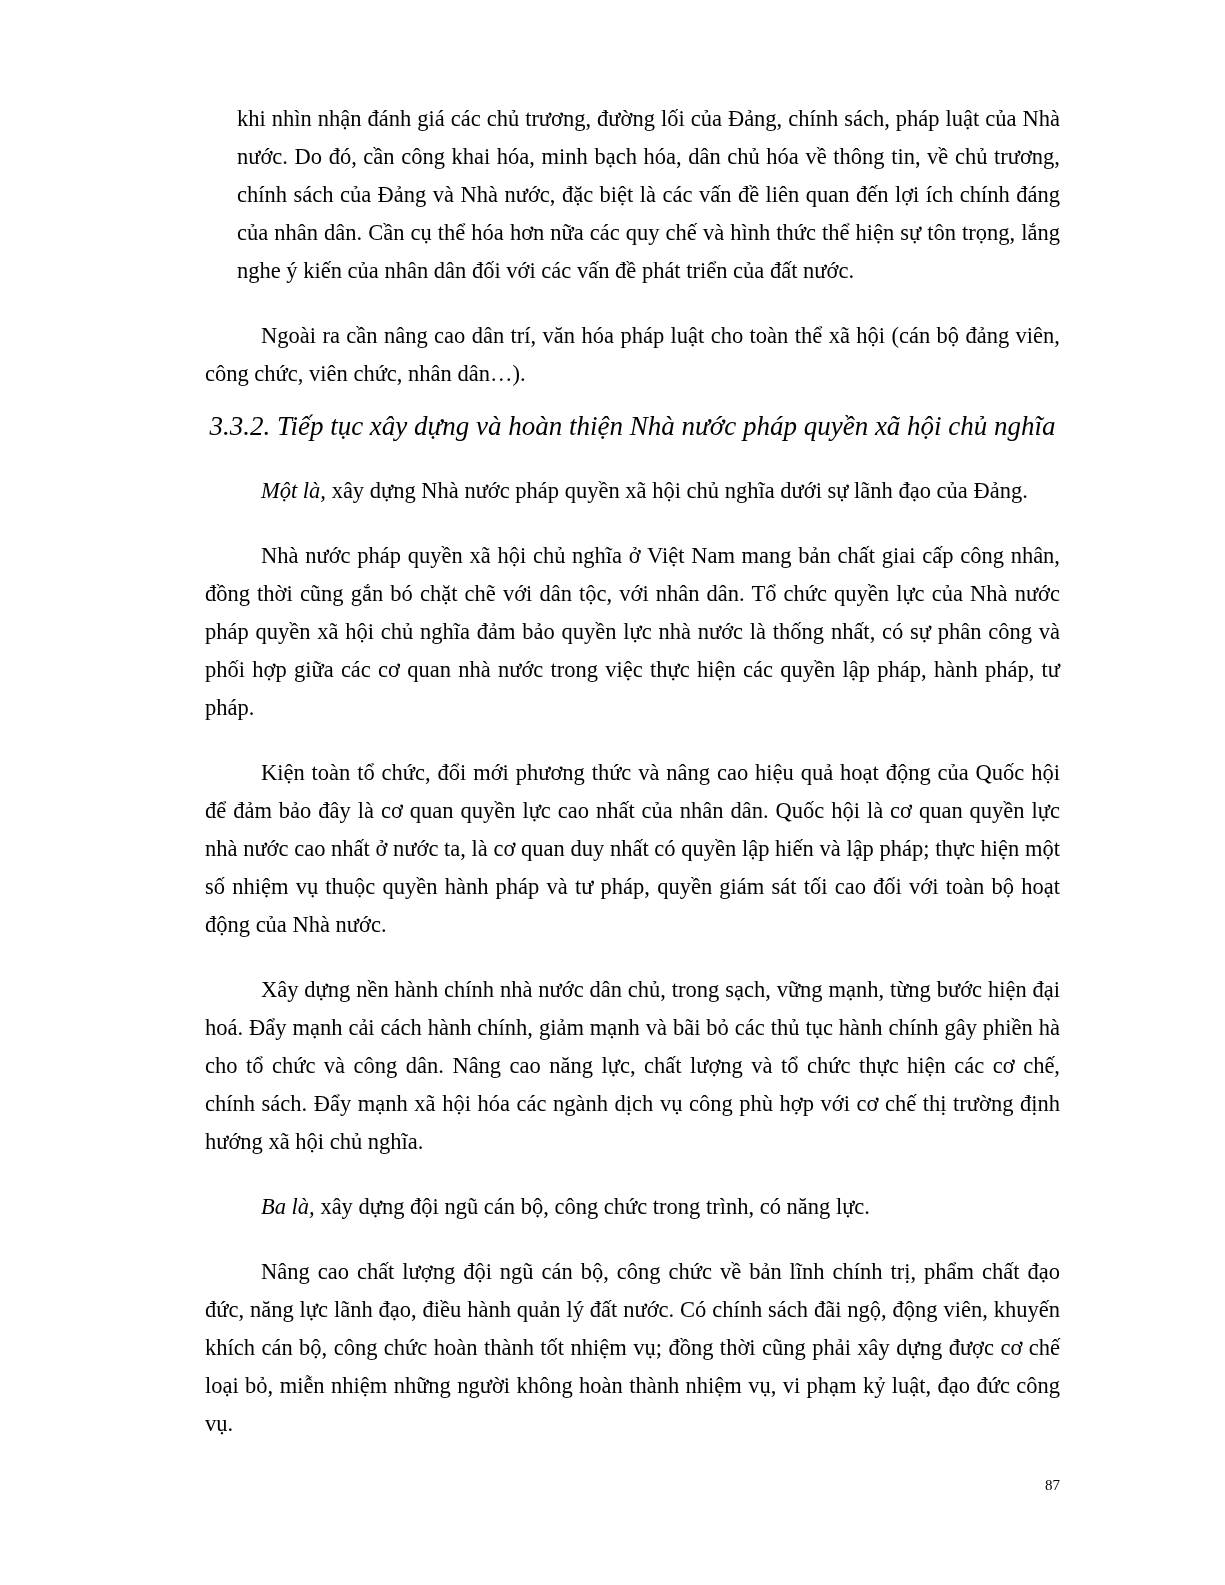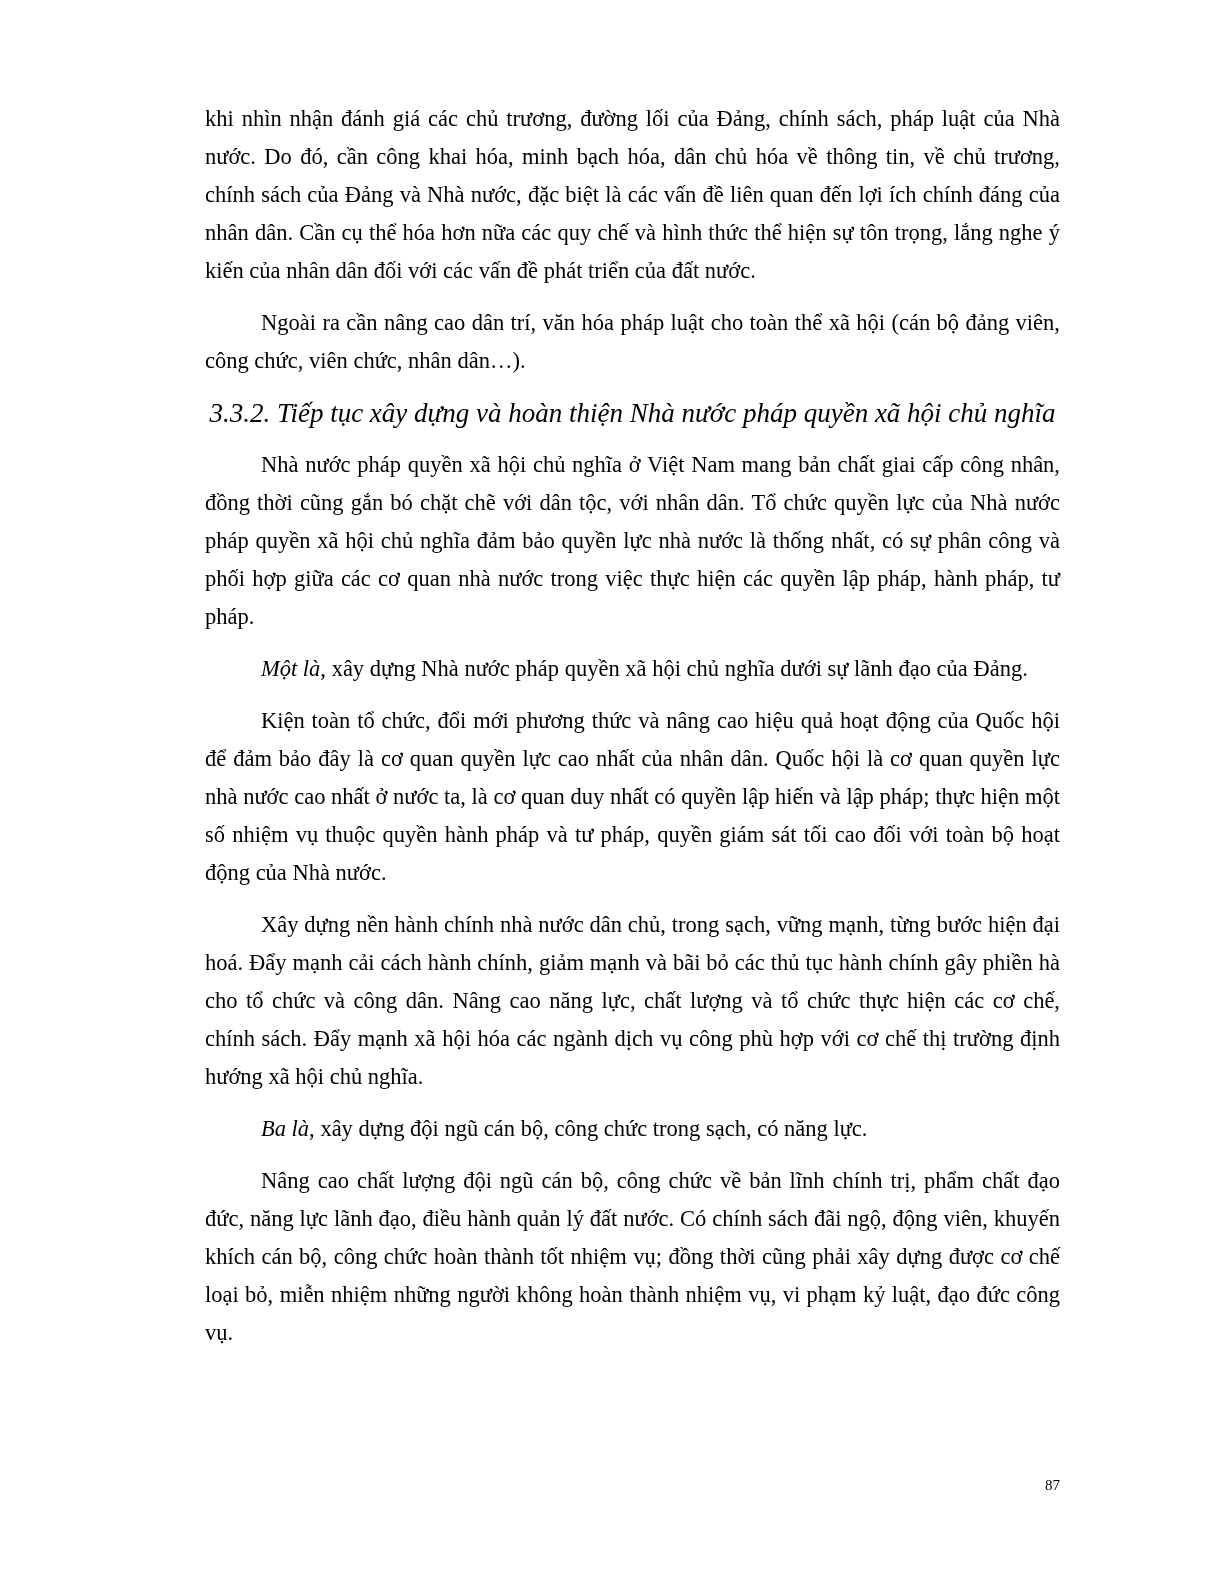--- a/index.html
+++ b/index.html
@@ -27,23 +27,24 @@
   p.body-text {
     margin: 0 0 0 0;
     font-size: 22.5px;
     line-height: 38px;
     text-align: justify;
     text-indent: 56px;
     hyphens: none;
   }
   p.body-text.no-indent {
     text-indent: 0;
+    margin-left: 32px;
   }
   p.spaced {
-    margin-top: 14px;
+    margin-top: 27px;
   }
   h3.section-heading {
     margin: 14px 0 8px 0;
     font-size: 27px;
     line-height: 38px;
     font-weight: normal;
     font-style: italic;
     text-align: center;
     text-indent: 0;
   }
@@ -70,33 +71,33 @@
 
     <p class="body-text no-indent">khi nhìn nhận đánh giá các chủ trương, đường lối của Đảng, chính sách, pháp luật của Nhà nước. Do đó, cần công khai hóa, minh bạch hóa, dân chủ hóa về thông tin, về chủ trương, chính sách của Đảng và Nhà nước, đặc biệt là các vấn đề liên quan đến lợi ích chính đáng của nhân dân. Cần cụ thể hóa hơn nữa các quy chế và hình thức thể hiện sự tôn trọng, lắng nghe ý kiến của nhân dân đối với các vấn đề phát triển của đất nước.</p>
 
     <p class="body-text spaced">Ngoài ra cần nâng cao dân trí, văn hóa pháp luật cho toàn thể xã hội (cán bộ đảng viên, công chức, viên chức, nhân dân…).</p>
 
     <h3 class="section-heading">
       <span class="num">3.3.2.</span>
       <span>Tiếp tục xây dựng và hoàn thiện Nhà nước pháp quyền xã hội chủ nghĩa</span>
     </h3>
 
-    <p class="body-text spaced">Nhà nước pháp quyền xã hội chủ nghĩa ở Việt Nam mang bản chất giai cấp công nhân, đồng thời cũng gắn bó chặt chẽ với dân tộc, với nhân dân. Tổ chức quyền lực của Nhà nước pháp quyền xã hội chủ nghĩa đảm bảo quyền lực nhà nước là thống nhất, có sự phân công và phối hợp giữa các cơ quan nhà nước trong việc thực hiện các quyền lập pháp, hành pháp, tư pháp.</p>
-
     <p class="body-text spaced">
       <span class="lead-italic">Một là,</span><span> xây dựng Nhà nước pháp quyền xã hội chủ nghĩa dưới sự lãnh đạo của Đảng.</span>
     </p>
+
+    <p class="body-text spaced">Nhà nước pháp quyền xã hội chủ nghĩa ở Việt Nam mang bản chất giai cấp công nhân, đồng thời cũng gắn bó chặt chẽ với dân tộc, với nhân dân. Tổ chức quyền lực của Nhà nước pháp quyền xã hội chủ nghĩa đảm bảo quyền lực nhà nước là thống nhất, có sự phân công và phối hợp giữa các cơ quan nhà nước trong việc thực hiện các quyền lập pháp, hành pháp, tư pháp.</p>
 
 
     <p class="body-text spaced"> Kiện toàn tổ chức, đổi mới phương thức và nâng cao hiệu quả hoạt động của Quốc hội để đảm bảo đây là cơ quan quyền lực cao nhất của nhân dân. Quốc hội là cơ quan quyền lực nhà nước cao nhất ở nước ta, là cơ quan duy nhất có quyền lập hiến và lập pháp; thực hiện một số nhiệm vụ thuộc quyền hành pháp và tư pháp, quyền giám sát tối cao đối với toàn bộ hoạt động của Nhà nước.</p>
 
     <p class="body-text spaced">Xây dựng nền hành chính nhà nước dân chủ, trong sạch, vững mạnh, từng bước hiện đại hoá. Đẩy mạnh cải cách hành chính, giảm mạnh và bãi bỏ các thủ tục hành chính gây phiền hà cho tổ chức và công dân. Nâng cao năng lực, chất lượng và tổ chức thực hiện các cơ chế, chính sách. Đẩy mạnh xã hội hóa các ngành dịch vụ công phù hợp với cơ chế thị trường định hướng xã hội chủ nghĩa.</p>
 
     <p class="body-text spaced">
-      <span class="lead-italic">Ba là,</span><span> xây dựng đội ngũ cán bộ, công chức trong sạch, có năng lực.</span>
+      <span class="lead-italic">Ba là,</span><span> xây dựng đội ngũ cán bộ, công chức trong trình, có năng lực.</span>
     </p>
 
     <p class="body-text spaced">Nâng cao chất lượng đội ngũ cán bộ, công chức về bản lĩnh chính trị, phẩm chất đạo đức, năng lực lãnh đạo, điều hành quản lý đất nước. Có chính sách đãi ngộ, động viên, khuyến khích cán bộ, công chức hoàn thành tốt nhiệm vụ; đồng thời cũng phải xây dựng được cơ chế loại bỏ, miễn nhiệm những người không hoàn thành nhiệm vụ, vi phạm kỷ luật, đạo đức công vụ.</p>
 
 
 
   </div>
 
   <div class="page-number">87</div>
 </div>

